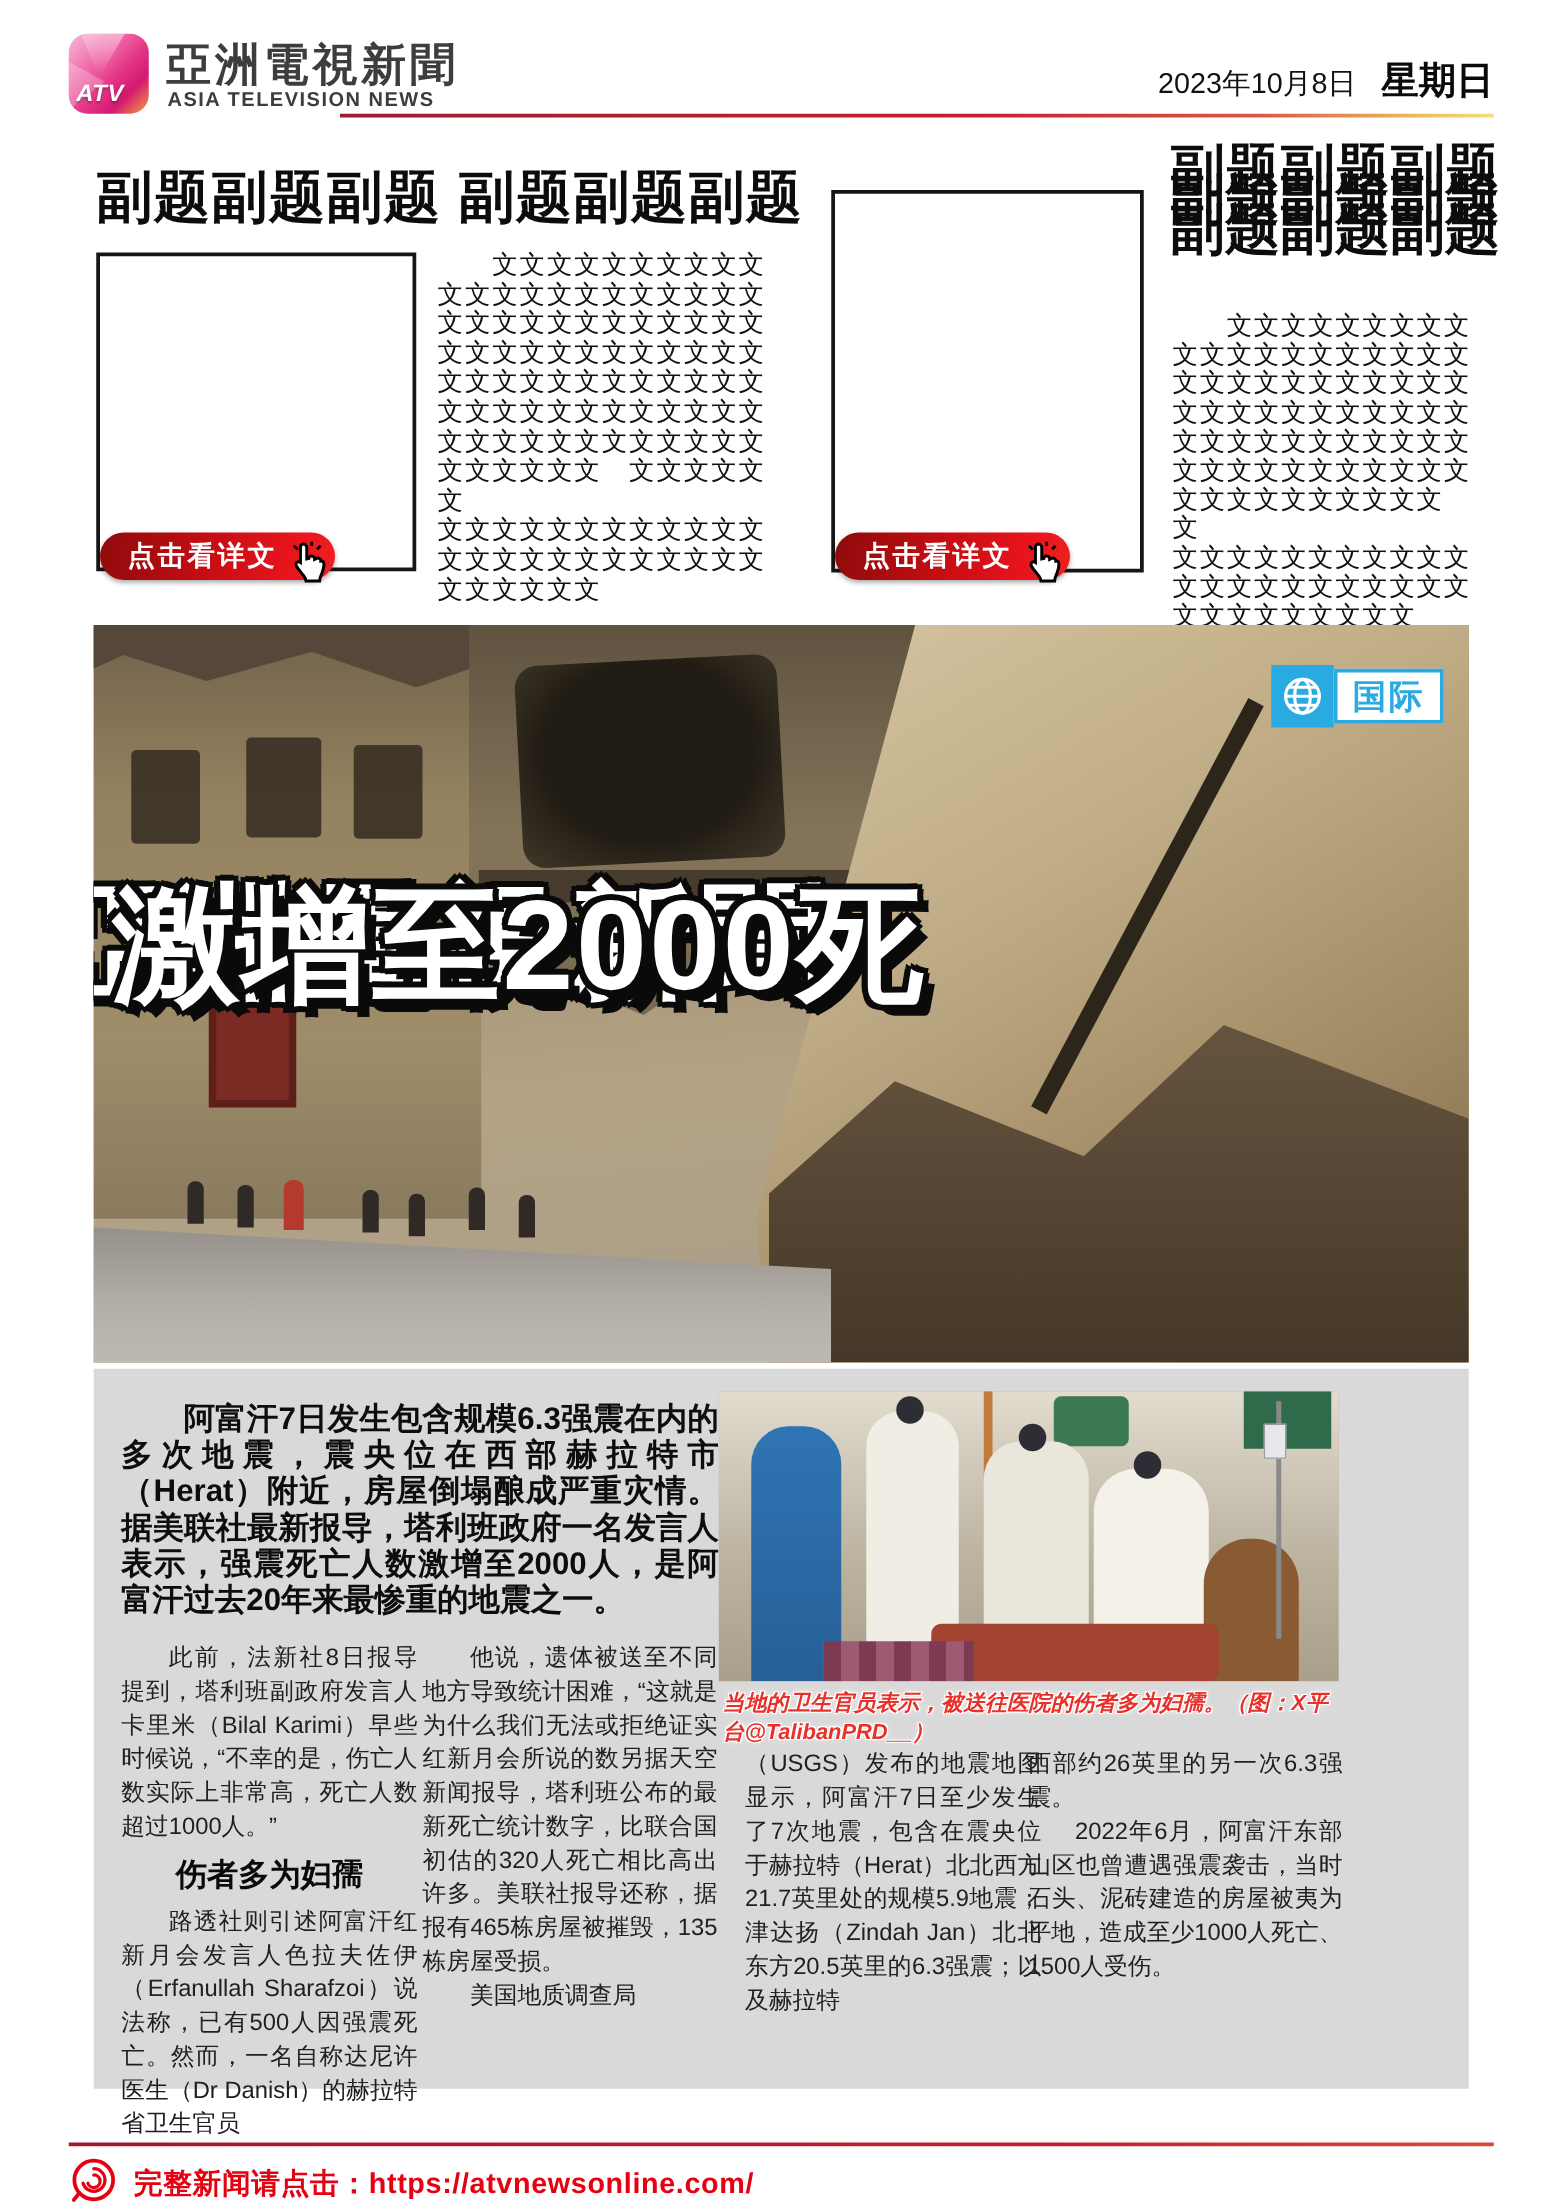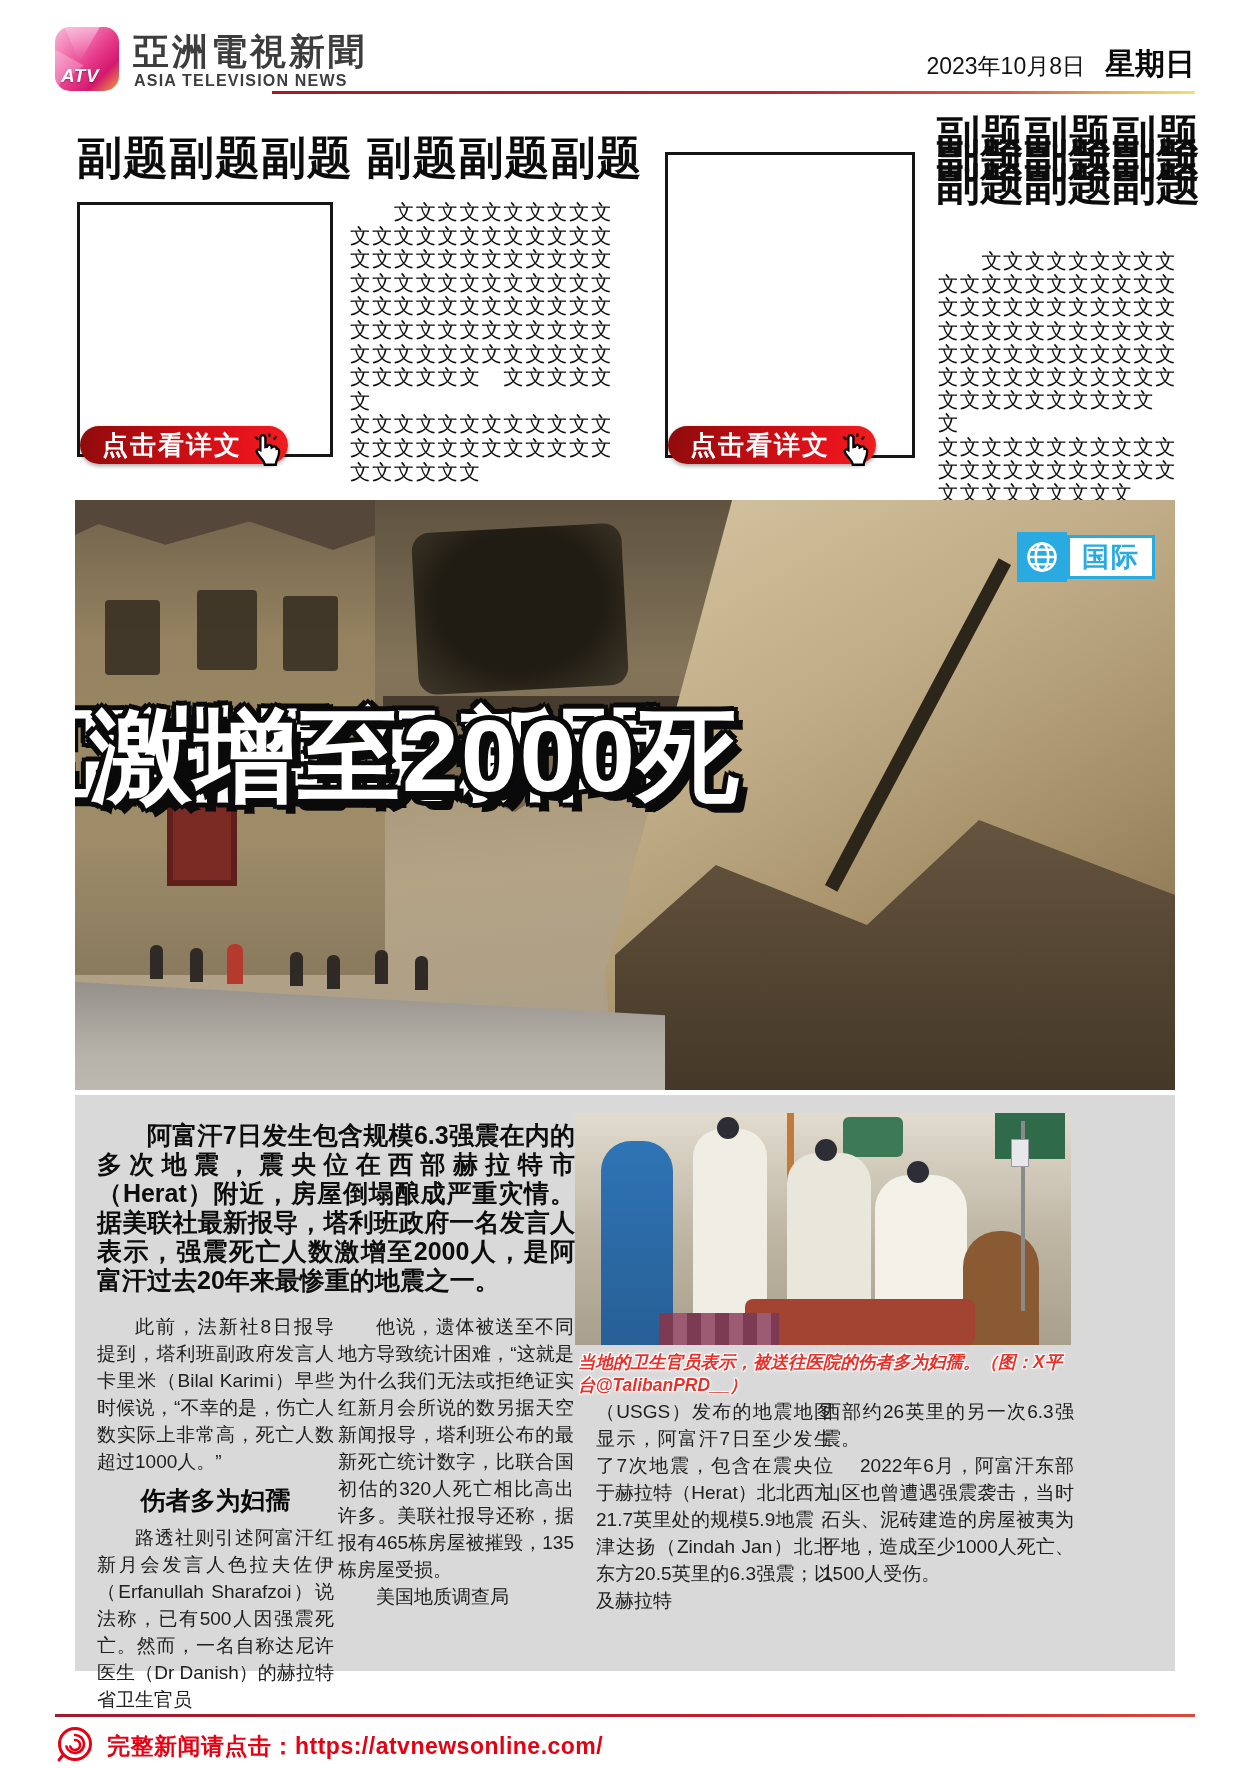--- a/index.html
+++ b/index.html
@@ -32,21 +32,21 @@
   .box-a { left:77px; top:202px; width:256px; height:255px; }
   .box-b { left:665px; top:152px; width:250px; height:306px; }
   .ph-text { white-space:pre-line; color:#111; }
   .text-a { left:350px; top:200px; width:276px; font-size:20.5px; line-height:23.6px; letter-spacing:1.4px; }
   .text-b { left:938px; top:249px; width:258px; font-size:20.5px; line-height:23.2px; letter-spacing:1.2px; }
   .teaser-btn { height:38px; border-radius:19px; display:flex; align-items:center; padding:0 2px 0 22px;
     background:linear-gradient(100deg,#8e0b0b 0%,#c40d13 45%,#e8141c 80%,#ef2020 100%);
     box-shadow:0 2px 4px rgba(0,0,0,.35); border:none; cursor:pointer; }
   .btn-a { left:80px; top:426px; }
   .btn-b { left:668px; top:426px; }
-  .teaser-btn .lbl { color:#fff; font-size:26px; font-weight:700; letter-spacing:2px; }
+  .teaser-btn .lbl { color:#fff; font-size:22px; font-weight:700; letter-spacing:2px; }
   .teaser-btn .hand { width:38px; height:38px; margin-left:6px; margin-bottom:-10px; }
 
   
   .hero { left:75px; top:500px; width:1100px; height:590px; overflow:hidden; background:#a8977a; }
   .hero * { position:absolute; }
   .a-base { inset:0; background:linear-gradient(175deg,#93836a 0%,#a39173 35%,#b4a385 60%,#a79c8a 100%); }
   .a-left-bldg { left:-10px; top:-10px; width:320px; height:485px; background:linear-gradient(180deg,#6e5f49 0%,#93815f 30%,#9f8d6a 70%,#8a7a5e 100%); }
   .a-left-roof { left:-10px; top:-2px; width:335px; height:52px; background:#55483a;
     clip-path:polygon(0 0,100% 0,100% 55%,80% 100%,55% 45%,30% 90%,10% 50%,0 80%); }
   .a-win { background:#362e22; border-radius:4px; opacity:.88; }

